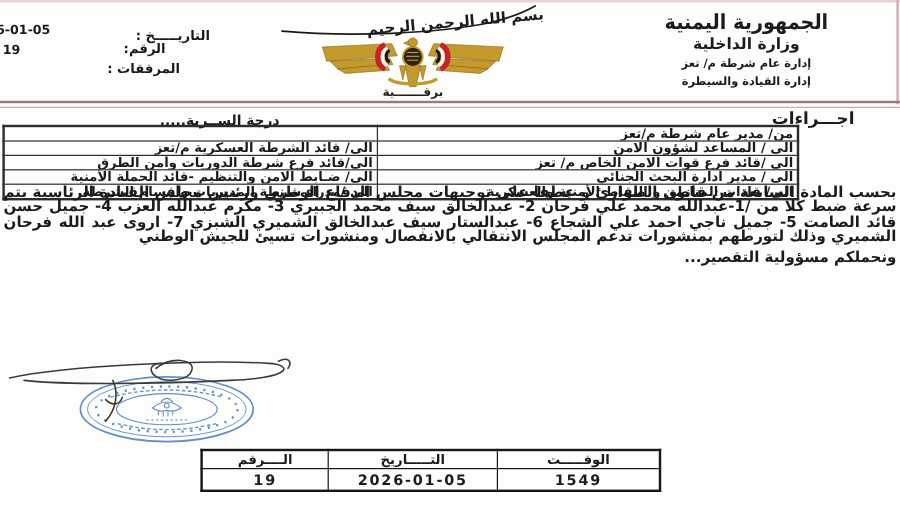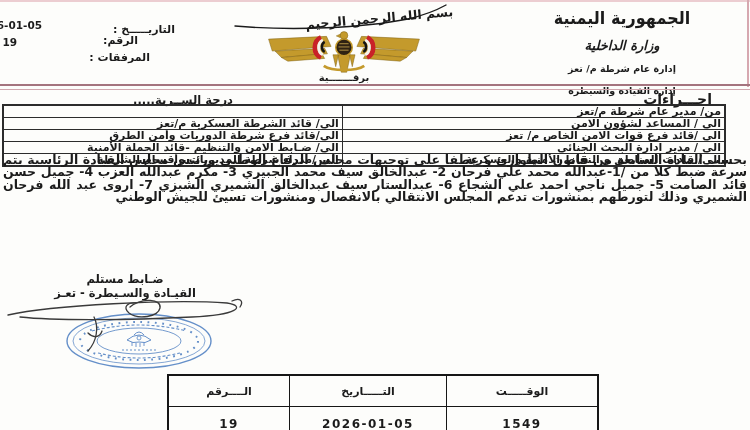--- a/index.html
+++ b/index.html
@@ -7,22 +7,22 @@
     position:relative; width:750px; height:430px; overflow:hidden;
     background:#fdfdfb; color:#1b1b1b;
     font-family:"DejaVu Sans", sans-serif; font-weight:bold;
   }
   .top-tint { position:absolute; top:0; left:0; right:0; height:2px; background:#eccdd1; }
   .right-edge { position:absolute; top:0; right:1px; width:2px; height:87px; background:#d6a8b0; }
 
   
   .hdr-right { position:absolute; top:9px; right:28px; width:200px; text-align:center; direction:rtl; }
   .hdr-right .h1 { font-size:16px; transform:scaleY(1.08); }
-  .hdr-right .h2 { font-size:13px; margin-top:10px;font-style:italic; }
-  .hdr-right .h3 { font-size:9.5px; margin-top:11px; line-height:10.5px; }
+  .hdr-right .h2 { font-size:13px; margin-top:2px; }
+  .hdr-right .h3 { font-size:9.5px; margin-top:4px; line-height:10.5px; }
 
   
   .hdr-center { position:absolute; top:2px; left:233px; width:222px; text-align:center; }
   .bismillah { position:relative; height:28px; }
   .bismillah svg { position:absolute; left:0; top:0; width:215px; height:28px; }
   .bismillah .btxt { position:absolute; right:2px; top:2px; font-size:12.5px; white-space:nowrap;
                      transform:rotate(-5deg); transform-origin:right center; direction:rtl; }
   .emblem { display:block; margin:-1px auto 0 auto; width:168px; height:46px; }
   .doctype { font-size:10px; margin-top:-3px; direction:rtl; }
 
@@ -35,21 +35,21 @@
   .lbl-att  { top:51px; right:600px;text-align:center; }
 
   .rule { position:absolute; top:84px; left:0; width:750px; height:3px;
           border-top:2px solid #a4747e; border-bottom:1px solid #d0a7ae; }
 
   
   .sec-proc    { position:absolute; top:91px; right:38px;  font-size:14px; direction:rtl; }
   .sec-secrecy { position:absolute; top:93px; right:517px; font-size:11.5px; direction:rtl; }
 
   
-  .routing { position:absolute; top:104px; left:2px; width:724px;
+  .routing { position:absolute; top:104px; left:2px; width:664px;
              border-collapse:collapse; direction:rtl; table-layout:fixed;
              border:2px solid #2c2c2c; }
   .routing td { border:1px solid #2c2c2c; font-size:11px; height:11px; line-height:11px;
                 padding:0 3px; white-space:nowrap; overflow:hidden; }
 
   
   .body-wrap { position:absolute; top:154px; left:3px; width:744px; direction:rtl; }
   .body-par  { font-size:12.5px; line-height:12.4px; text-align:justify; margin:0; }
   .body-closing { font-size:12.5px; margin-top:2px; }
 
@@ -57,21 +57,21 @@
 
   
   .sig-block { position:absolute; top:273px; left:22px; width:206px; text-align:center;
                font-size:11.5px; line-height:13.5px; direction:rtl; }
   .signature { position:absolute; left:2px; top:293px; width:244px; height:66px; z-index:3; }
   .stamp     { position:absolute; left:62px; top:310px; width:154px; height:62px; opacity:0.85; z-index:2; }
 
   
   .footer-table { position:absolute; top:374px; left:167px; border-collapse:collapse;
                   direction:rtl; border:2px solid #161616; }
-  .footer-table th, .footer-table td { border:1px solid #161616; text-align:center; padding:8px; }
+  .footer-table th, .footer-table td { border:1px solid #161616; text-align:center; padding:0; }
   .footer-table th { font-size:11px; height:14px; }
   .footer-table td { font-size:12px; height:17px; letter-spacing:1.5px; }
   .w-time { width:134px; } .w-date { width:140px; } .w-num { width:104px; }
 </style>
 </head>
 <body>
 
 <div class="page">
   <div class="top-tint"></div>
   <div class="right-edge"></div>
@@ -158,26 +158,25 @@
     </tr>
     <tr>
       <td>الى/ قادات المناطق و النقاط الأمنية والعسكرية</td>
       <td>الى /مدراء شرطة المديريات وأقسام الشرطة</td>
     </tr>
   </tbody>
     </table>
 
   <div class="body-wrap">
     <p class="body-par">بحسب المادة السابعة من قانون الطوارئ و عطفا على توجيهات مجلس الدفاع الوطني ورئيس مجلس القيادة الرئاسية يتم سرعة ضبط كلا من /1-عبدالله محمد علي فرحان 2- عبدالخالق سيف محمد الجبيري 3- مكرم عبدالله العزب 4- جميل حسن قائد الصامت 5- جميل ناجي احمد علي الشجاع 6- عبدالستار سيف عبدالخالق الشميري الشبزي 7- اروى عبد الله فرحان الشميري وذلك لتورطهم بمنشورات تدعم المجلس الانتقالي بالانفصال ومنشورات تسيئ للجيش الوطني</p>
+    <div class="body-closing">ونحملكم مسؤولية التقصير...</div>
   </div>
 
 
   <div class="sig-block">
-    <div>ضـابط مستلم</div>
-    <div>القيـادة والسـيطرة - تعـز</div>
   </div>
 
   <svg class="signature" viewBox="0 0 244 66">
     <g stroke="#3a3a3a" stroke-width="1.3" fill="none" stroke-linecap="round">
       <path d="M6,22 C50,12 170,6 225,10 C244,13 236,22 190,24 C130,27 55,28 18,24"></path>
       <path d="M128,14 C140,4 160,6 158,15 C156,24 136,27 127,20 C120,14 126,9 134,10"></path>
       <path d="M230,8 C238,4 242,8 238,14"></path>
       <path d="M92,24 C97,34 95,48 86,58"></path>
       <path d="M86,40 C92,46 98,44 100,38"></path>
     </g>

